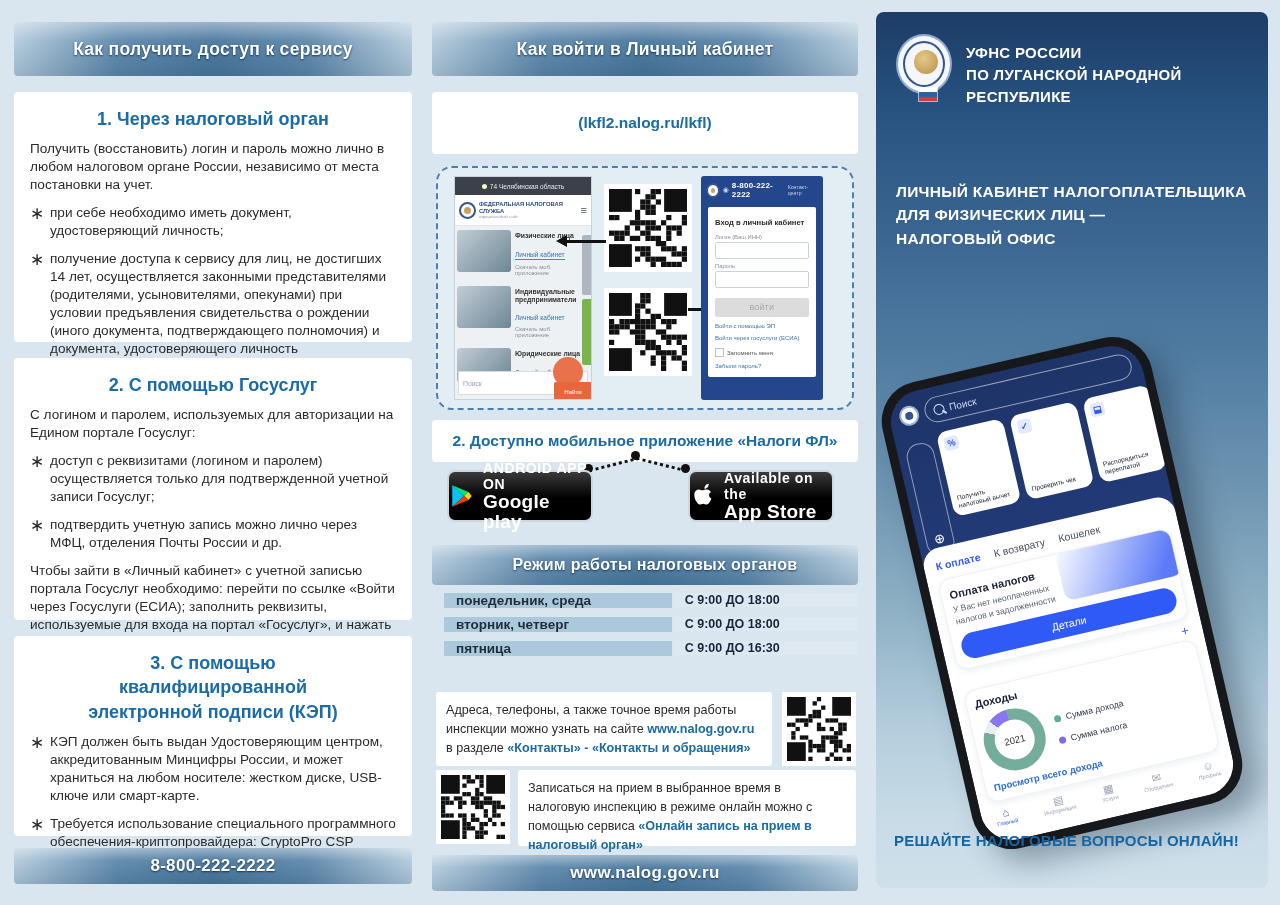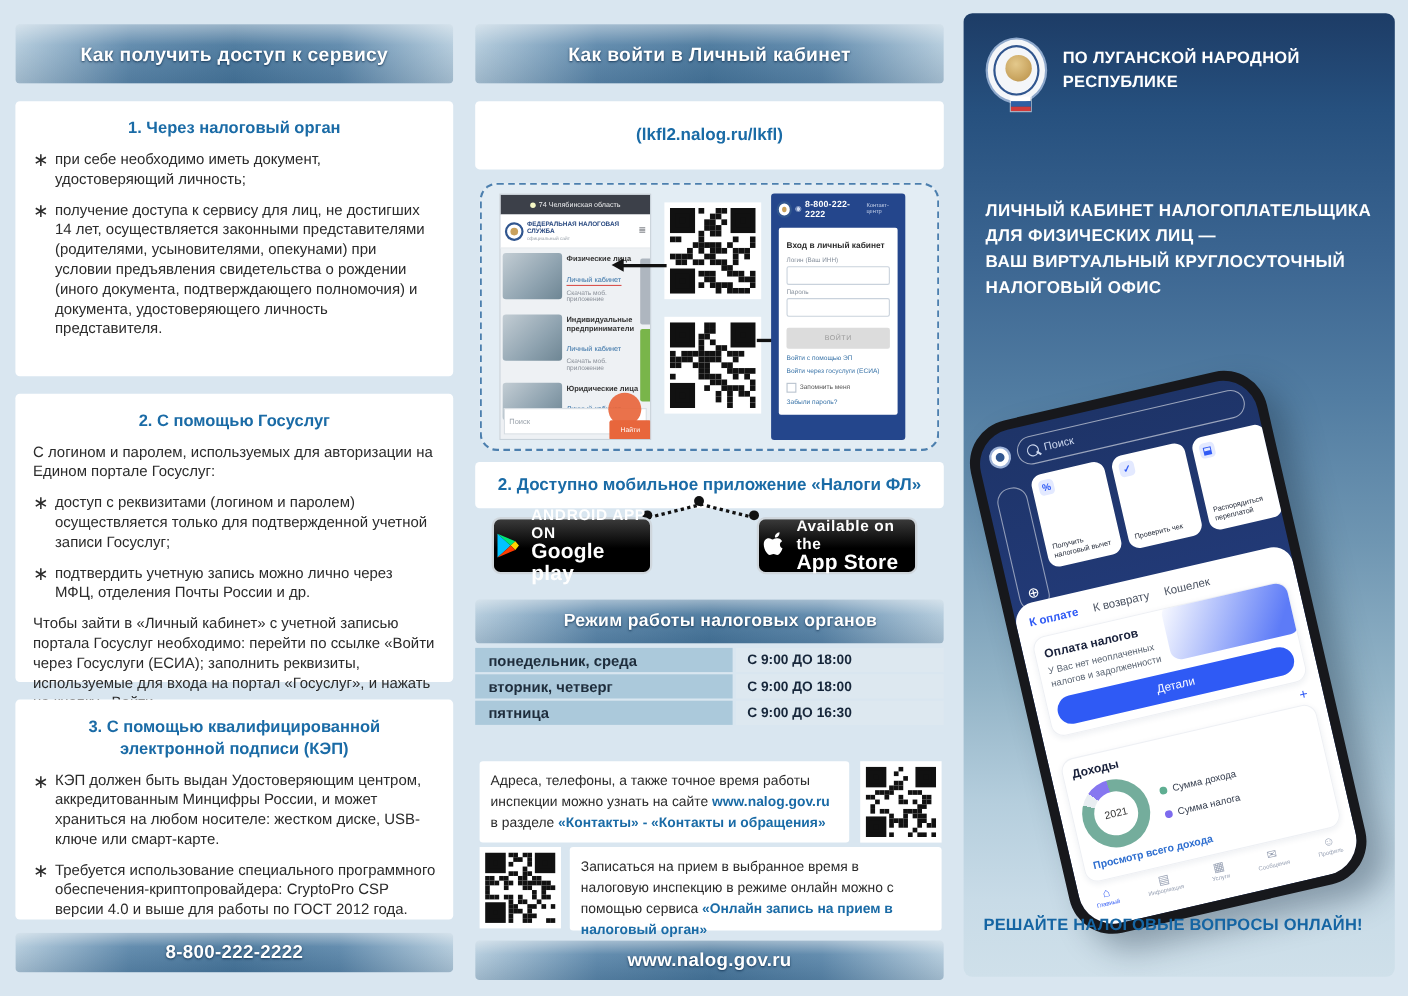--- a/index.html
+++ b/index.html
@@ -13,21 +13,21 @@
     overflow:hidden;}
   
   .bar{position:absolute;left:0;right:0;border-radius:4px;display:flex;align-items:center;justify-content:center;
     background:linear-gradient(180deg,rgba(255,255,255,.45) 0%,rgba(255,255,255,.05) 35%,rgba(0,30,60,.12) 100%),
                linear-gradient(90deg,#b3cbdc 0%,#5d88ab 26%,#49779c 50%,#5d88ab 74%,#b3cbdc 100%);
     color:#fff;font-weight:bold;}
   .bar .bar-text{text-shadow:0 1px 2px rgba(8,40,72,.85);letter-spacing:.3px;}
   .hdr{top:22px;height:54px;font-size:17.5px;}
   .ftr{font-size:17px;letter-spacing:1px;}
   .card{position:absolute;left:0;right:0;background:#fff;border-radius:4px;padding:2px 16px 10px;box-sizing:border-box;}
-  .card h3{margin:13px 6px 9px;text-align:center;color:#1a6ba6;font-size:15px;line-height:1.35;}
+  .card h3{margin:13px 6px 9px;text-align:center;color:#1a6ba6;font-size:18px;line-height:1.35;}
   .card p{margin:0 0 10px;color:#2b2b2b;font-size:13.6px;line-height:1.32;}
   .bullet{display:flex;margin:0 0 10px;}
   .bullet .star{flex:0 0 20px;color:#2b2b2b;font-size:17px;line-height:1;padding-top:1px;}
   .bullet p{margin:0;flex:1;}
   
   .step-card{position:absolute;left:0;right:0;background:#fff;border-radius:4px;display:flex;flex-direction:column;
     align-items:center;justify-content:center;color:#1a6ba6;font-weight:bold;}
   .dashed-box{position:absolute;left:4px;right:4px;top:166px;height:240px;border:2px dashed #4c7fae;border-radius:16px;
     background:#e3edf4;}
   
@@ -82,21 +82,21 @@
   .arrow.to-right::before{right:-10px;border-left:11px solid #111;}
   
   .badge{position:absolute;height:52px;background:linear-gradient(180deg,#3a3a3a,#000 55%);border:2px solid #cfd6dc;border-radius:8px;
     color:#fff;display:flex;align-items:center;justify-content:center;gap:8px;box-sizing:border-box;}
   .badge .b-top{font-size:14px;letter-spacing:.6px;font-weight:bold;}
   .badge .b-bottom{font-size:19px;font-weight:bold;letter-spacing:.2px;line-height:1.05;}
   .badge svg{width:26px;height:26px;flex:0 0 26px;}
   .dotline{position:absolute;width:52px;border-top:3px dotted #111;}
   .cdot{position:absolute;width:9px;height:9px;border-radius:50%;background:#111;}
   
-  .sched-row{position:absolute;left:0;right:0;height:22px;display:flex;}
+  .sched-row{position:absolute;left:12px;right:0;height:22px;display:flex;align-items:center;}
   .sched-row .c1{flex:0 0 55%;background:#abc9db;display:flex;align-items:center;padding-left:12px;box-sizing:border-box;
     font-size:13.5px;font-weight:bold;color:#1e2d3c;margin-right:3px;}
   .sched-row .c2{flex:1;background:#dde8f0;display:flex;align-items:center;padding-left:10px;box-sizing:border-box;
     font-size:12.5px;font-weight:bold;color:#16263a;}
   
   .info-card{position:absolute;background:#fff;border-radius:3px;padding:9px 10px;box-sizing:border-box;
     font-size:12.6px;color:#2b2b2b;line-height:1.5;}
   .blue-link{color:#1a6ba6;font-weight:bold;}
   
   .rp-logo-row{position:absolute;left:20px;top:22px;display:flex;align-items:flex-start;gap:14px;}
@@ -164,20 +164,21 @@
 
 <div class="page">
 
   <div class="col col-left">
     <div class="bar hdr">
       <span class="bar-text">Как получить доступ к сервису</span>
     </div>
 
     <div class="card" style="top:92px;height:250px;">
       <h3>1. Через налоговый орган</h3>
+      <p>Получить (восстановить) логин и пароль можно лично в любом налоговом органе России, независимо от места постановки на учет.</p>
       <div class="bullet">
         <span class="star">∗</span>
         <p>при себе необходимо иметь документ, удостоверяющий личность;</p>
       </div>
       <div class="bullet">
         <span class="star">∗</span>
         <p>получение доступа к сервису для лиц, не достигших 14 лет, осуществляется законными представителями (родителями, усыновителями, опекунами) при условии предъявления свидетельства о рождении (иного документа, подтверждающего полномочия) и документа, удостоверяющего личность представителя.</p>
       </div>
     </div>
 
@@ -693,28 +694,28 @@
       <div class="emblem">
         <div class="emblem-ring"></div>
         <div class="emblem-core"></div>
         <div class="emblem-flag">
           <div class="f-w"></div>
             <div class="f-b"></div>
             <div class="f-r"></div>
         </div>
       </div>
       <div class="rp-org">
+        <span style="display:block;">УФНС РОССИИ</span>
         <span style="display:block;">ПО ЛУГАНСКОЙ НАРОДНОЙ РЕСПУБЛИКЕ</span>
       </div>
     </div>
 
     <div class="rp-title">
       <span style="display:block;">ЛИЧНЫЙ КАБИНЕТ НАЛОГОПЛАТЕЛЬЩИКА</span>
       <span style="display:block;">ДЛЯ ФИЗИЧЕСКИХ ЛИЦ —</span>
-      <span style="display:block;">ВАШ ВИРТУАЛЬНЫЙ КРУГЛОСУТОЧНЫЙ</span>
       <span style="display:block;">НАЛОГОВЫЙ ОФИС</span>
     </div>
 
     <div class="phone">
       <div class="screen">
         <div class="ph-top">
           <span class="ph-logo"></span>
           <div class="ph-search">
             <span class="mag"></span>
             <span>Поиск</span>

